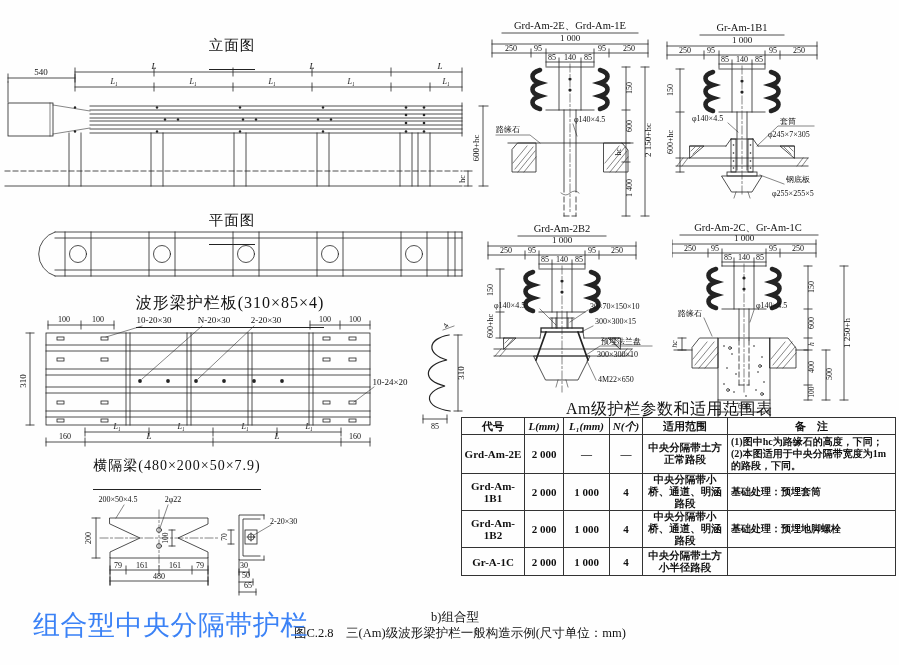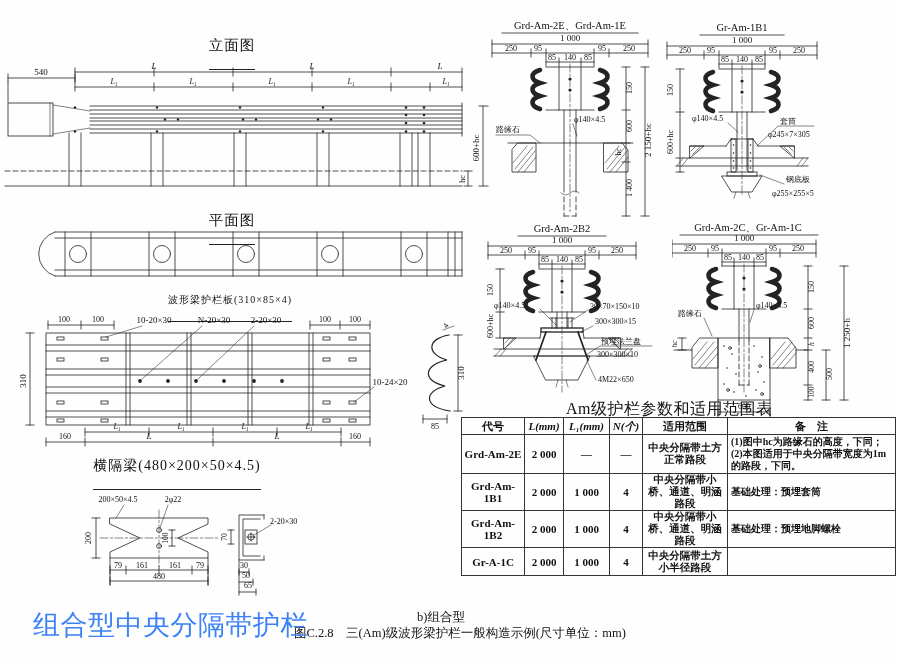--- a/index.html
+++ b/index.html
@@ -29,24 +29,24 @@
   .caption{font-size:12.5px;text-align:center;}
   .red-note{font-size:27px;font-family:"Liberation Sans","DejaVu Sans",sans-serif;letter-spacing:.5px;}
 </style>
 </head>
 <body>
 
 <div id="canvas">
 
   <div class="abs cn-title" style="left:178px;top:36px;width:108px;"><span>立面图</span></div>
   <div class="abs cn-title" style="left:178px;top:211px;width:108px;"><span>平面图</span></div>
-  <div class="abs cn-title" style="left:105px;top:293px;width:250px;font-size:10px;"><span>波形梁护栏板(310×85×4)</span></div>
-  <div class="abs cn-title" style="left:52px;top:457px;width:250px;font-size:14px;"><span>横隔梁(480×200×50×4.5)</span></div>
+  <div class="abs cn-title" style="left:105px;top:293px;width:250px;font-size:16px;"><span>波形梁护栏板(310×85×4)</span></div>
+  <div class="abs cn-title" style="left:52px;top:457px;width:250px;font-size:14px;"><span>横隔梁(480×200×50×7.9)</span></div>
   <div class="abs table-title" style="left:566px;top:399px;width:240px;"><span>Am级护栏参数和适用范围表</span></div>
-  <div class="abs caption" style="left:376px;top:609px;width:130px;font-family:Liberation Serif, serif;"><span>b)组合型</span></div>
+  <div class="abs caption" style="left:390px;top:609px;width:130px;font-family:Liberation Serif, serif;"><span>b)组合型</span></div>
   <div class="abs caption" style="left:250px;top:625px;width:420px;"><span>图C.2.8　三(Am)级波形梁护栏一般构造示例(尺寸单位：mm)</span></div>
   <div class="abs red-note" style="left:33px;top:607px;color:#3b82f6;"><span>组合型中央分隔带护栏</span></div>
 
   <svg class="abs" style="left:2px;top:58px;" width="490" height="150">
     <g class="geo">
       <path d="M6,20 H73 M6,16 V24 M73,16 V24 M6,24 V44"></path>
       <path d="M73,14 H460 M73,10 V33 M231,10 V18 M389,10 V18 M460,10 V33 M152,10 V18 M310,10 V18"></path>
       <path d="M152,25 V33 M231,25 V33 M310,25 V33 M389,25 V33 M428,25 V33 M73,29 H460"></path>
       <rect x="6" y="45" width="45" height="33"></rect>
       <path d="M51,47 L88,53 M51,76 L88,70 M48,45 V78" class="thin"></path>

